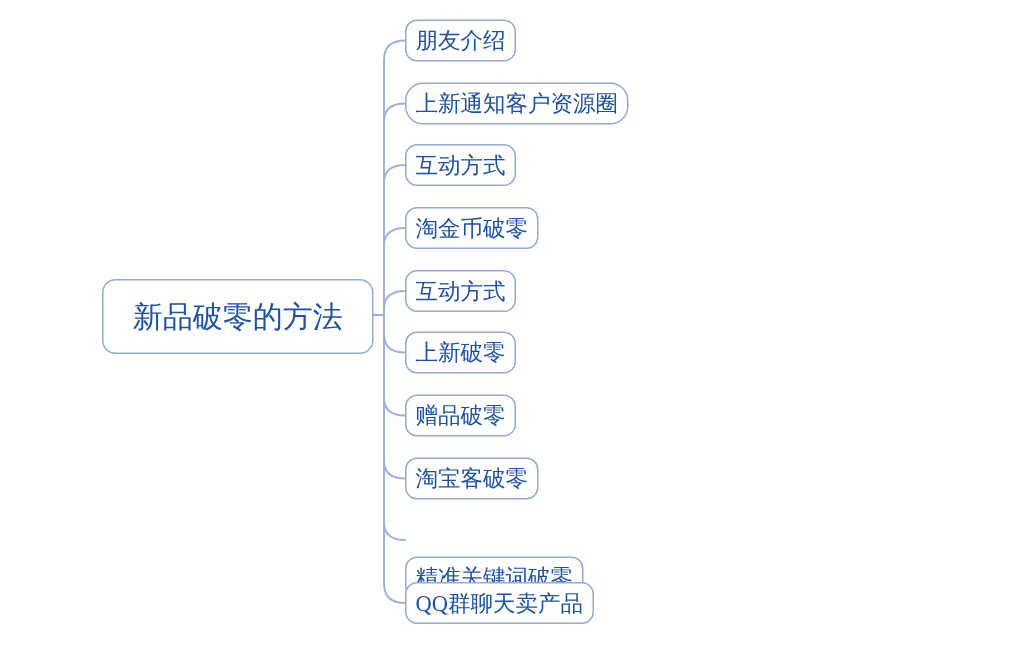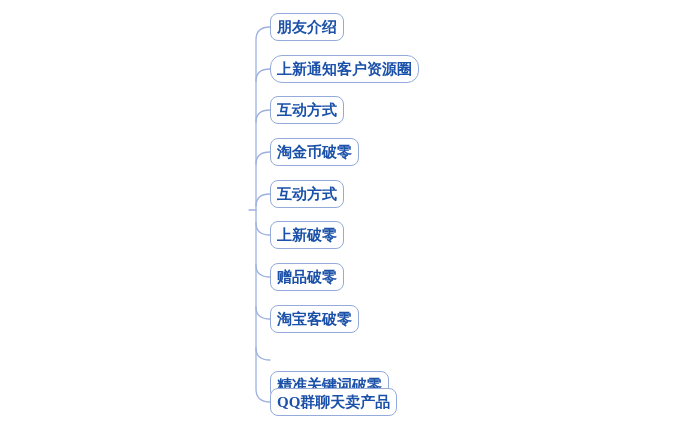--- a/index.html
+++ b/index.html
@@ -50,39 +50,39 @@
     border-radius: 8px;
     background: #ffffff;
     color: #1b51a9;
     font-size: 15px;
     padding: 0 6px;
     display: flex;
     align-items: center;
     justify-content: center;
     white-space: nowrap;
     cursor: default;
-    font-weight: bold;
   }
 </style>
 </head>
 <body>
 
 <div class="canvas">
   <svg id="connectors" viewBox="0 0 675 435" xmlns="http://www.w3.org/2000/svg">
       <path d="M 249 210 L 256 210" fill="none" stroke="#9db1e0" stroke-width="1.3" stroke-linecap="round"></path>
       <path d="M 270 27 Q 256 27 256 40 L 256 389 Q 256 402 270 402" fill="none" stroke="#9db1e0" stroke-width="1.3" stroke-linecap="round"></path>
       <path d="M 270 69 Q 256 69 256 81" fill="none" stroke="#9db1e0" stroke-width="1.3" stroke-linecap="round"></path>
       <path d="M 270 110 Q 256 110 256 122" fill="none" stroke="#9db1e0" stroke-width="1.3" stroke-linecap="round"></path>
       <path d="M 270 152 Q 256 152 256 164" fill="none" stroke="#9db1e0" stroke-width="1.3" stroke-linecap="round"></path>
       <path d="M 270 194 Q 256 194 256 206" fill="none" stroke="#9db1e0" stroke-width="1.3" stroke-linecap="round"></path>
       <path d="M 270 235 Q 256 235 256 223" fill="none" stroke="#9db1e0" stroke-width="1.3" stroke-linecap="round"></path>
       <path d="M 270 277 Q 256 277 256 265" fill="none" stroke="#9db1e0" stroke-width="1.3" stroke-linecap="round"></path>
       <path d="M 270 319 Q 256 319 256 307" fill="none" stroke="#9db1e0" stroke-width="1.3" stroke-linecap="round"></path>
       <path d="M 270 360 Q 256 360 256 348" fill="none" stroke="#9db1e0" stroke-width="1.3" stroke-linecap="round"></path>
     </svg>
+  <div class="root-node">新品破零的方法</div>
   <div id="children">
       <div class="child-node" style="top: 13px;">朋友介绍</div>
       <div class="child-node" style="top: 55px; border-radius: 12px;">上新通知客户资源圈</div>
       <div class="child-node" style="top: 96px;">互动方式</div>
       <div class="child-node" style="top: 138px; text-align: center;">淘金币破零</div>
       <div class="child-node" style="top: 180px;">互动方式</div>
       <div class="child-node" style="top: 221px;">上新破零</div>
       <div class="child-node" style="top: 263px;">赠品破零</div>
       <div class="child-node" style="top: 305px;">淘宝客破零</div>
       <div class="child-node" style="top: 346px; margin-top: 25px;">精准关键词破零</div>

